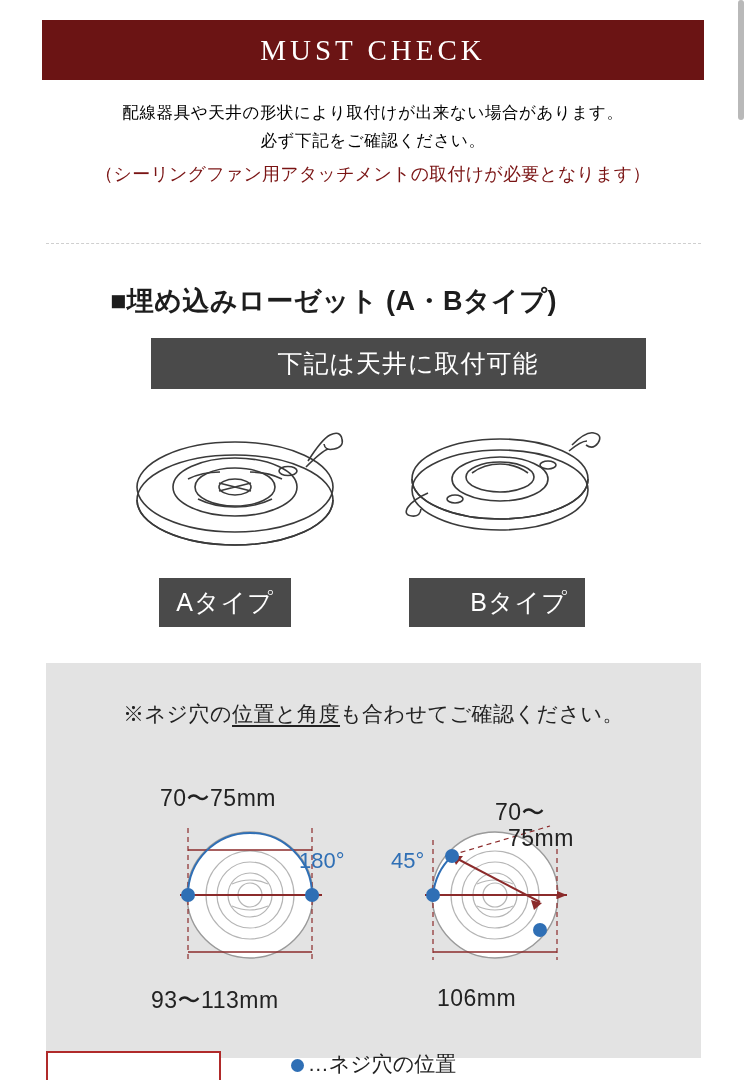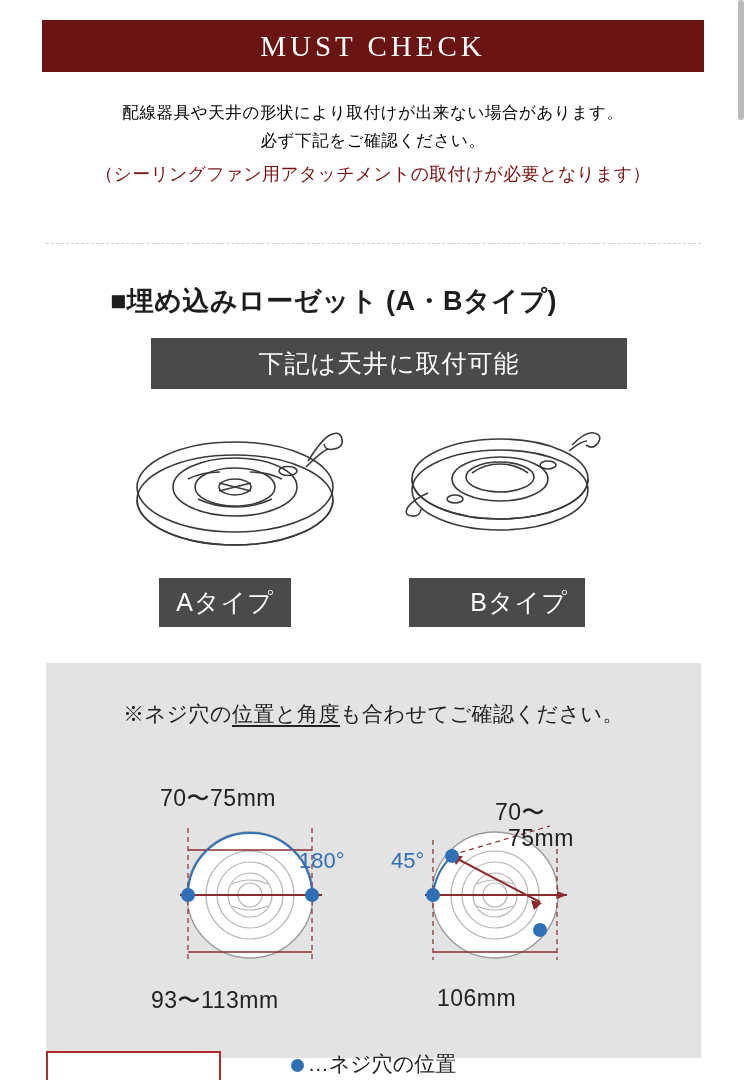--- a/index.html
+++ b/index.html
@@ -20,21 +20,21 @@
     width: 746px;
     height: 1080px;
     background: #ffffff;
   }
   
   .must-check-bar {
     position: absolute;
     left: 42px;
     top: 20px;
     width: 662px;
-    height: 52px;
+    height: 60px;
     background: #6b1414;
     display: flex;
     align-items: center;
     justify-content: center;
   }
   .must-check-bar .title {
     color: #ffffff;
     font-family: "Liberation Serif", serif;
     font-size: 29px;
     letter-spacing: 4px;
@@ -88,20 +88,21 @@
     align-items: center;
     justify-content: center;
     letter-spacing: 1px;
   }
   .label-no-hole {
     left: 151px;
     top: 338px;
     width: 476px;
     height: 51px;
     font-size: 25px;
+    padding-left: 19px;
   }
   .label-no-hole .underline {
     text-decoration: underline;
     text-underline-offset: 3px;
   }
   
   .rosette-area {
     position: absolute;
     left: 110px;
     top: 415px;

